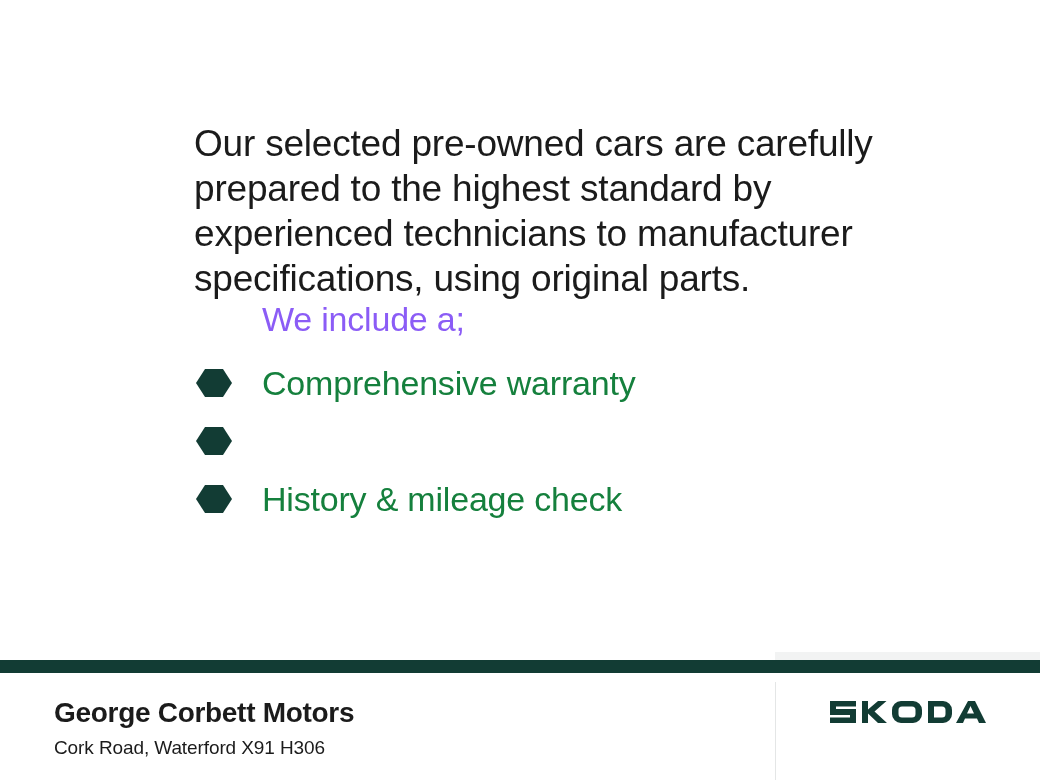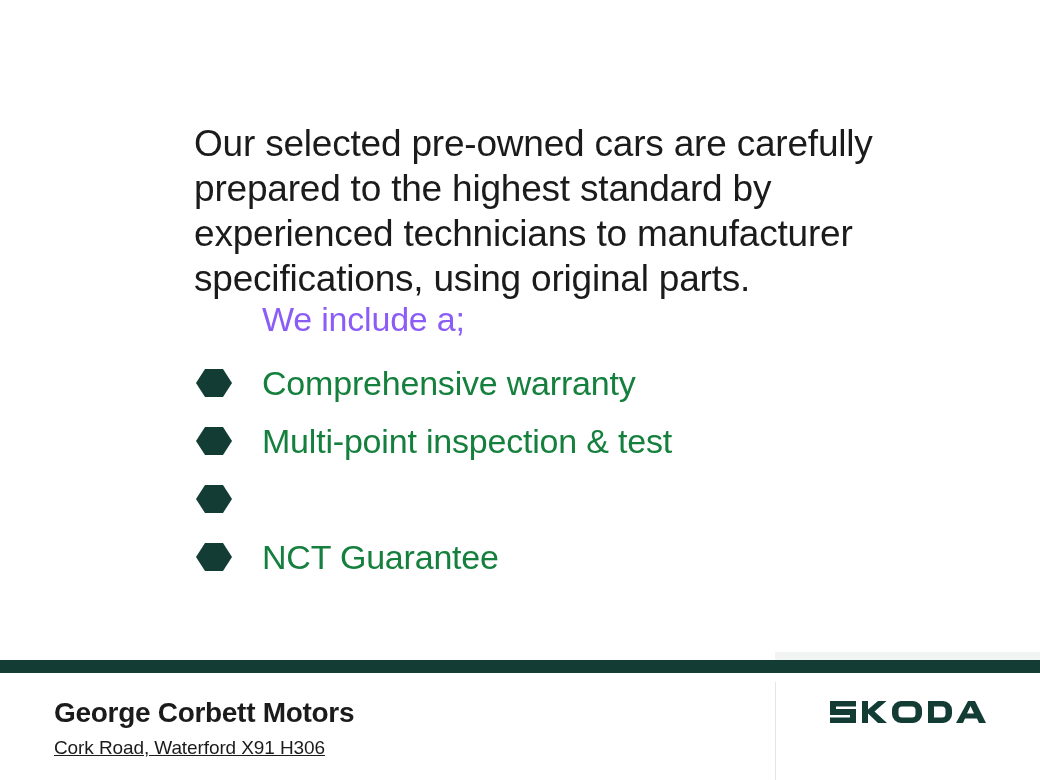--- a/index.html
+++ b/index.html
@@ -123,21 +123,20 @@
     font-weight: 700;
     letter-spacing: -0.3px;
     color: #1b1b1b;
   }
   .dealer-address {
     margin: 6px 0 16px 0;
     font-size: 19px;
     line-height: 24px;
     letter-spacing: -0.1px;
     color: #1b1b1b;
-    text-decoration: underline;
   }
   .brand-logo {
     position: absolute;
     left: 830px;
     top: 697px;
     width: 156px;
     height: 30px;
     line-height: 0;
   }
   .brand-logo svg { display: block; }
@@ -163,39 +162,31 @@
         </span>
         <span class="bullet-text">Comprehensive warranty</span>
       </li>
 
       <li class="bullet-row">
         <span class="hex">
           <svg width="36" height="32" viewBox="0 0 36 32" aria-hidden="true">
             <polygon points="9,2 27,2 36,16 27,30 9,30 0,16" fill="#123c34"></polygon>
           </svg>
         </span>
-        <span class="bullet-text">Multi-point inspection &amp; test</span>
       </li>
 
       <li class="bullet-row">
         <span class="hex">
           <svg width="36" height="32" viewBox="0 0 36 32" aria-hidden="true">
             <polygon points="9,2 27,2 36,16 27,30 9,30 0,16" fill="#123c34"></polygon>
           </svg>
         </span>
+        <span class="bullet-text">History &amp; mileage check</span>
       </li>
 
-      <li class="bullet-row">
-        <span class="hex">
-          <svg width="36" height="32" viewBox="0 0 36 32" aria-hidden="true">
-            <polygon points="9,2 27,2 36,16 27,30 9,30 0,16" fill="#123c34"></polygon>
-          </svg>
-        </span>
-        <span class="bullet-text">NCT Guarantee</span>
-      </li>
 
     </ul>
   </div>
 
   <div class="bar-ghost"></div>
   <div class="bar"></div>
 
   <div class="footer">
     <div class="dealer">
       <p class="dealer-name">George Corbett Motors</p>

